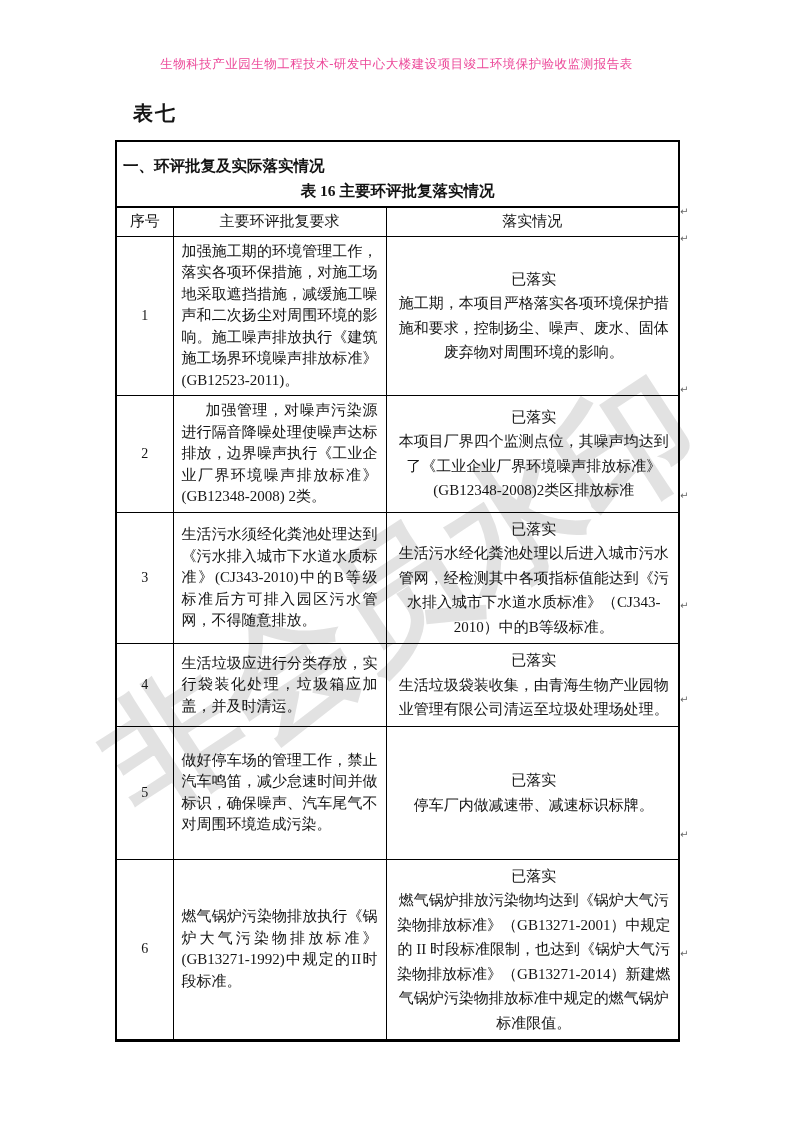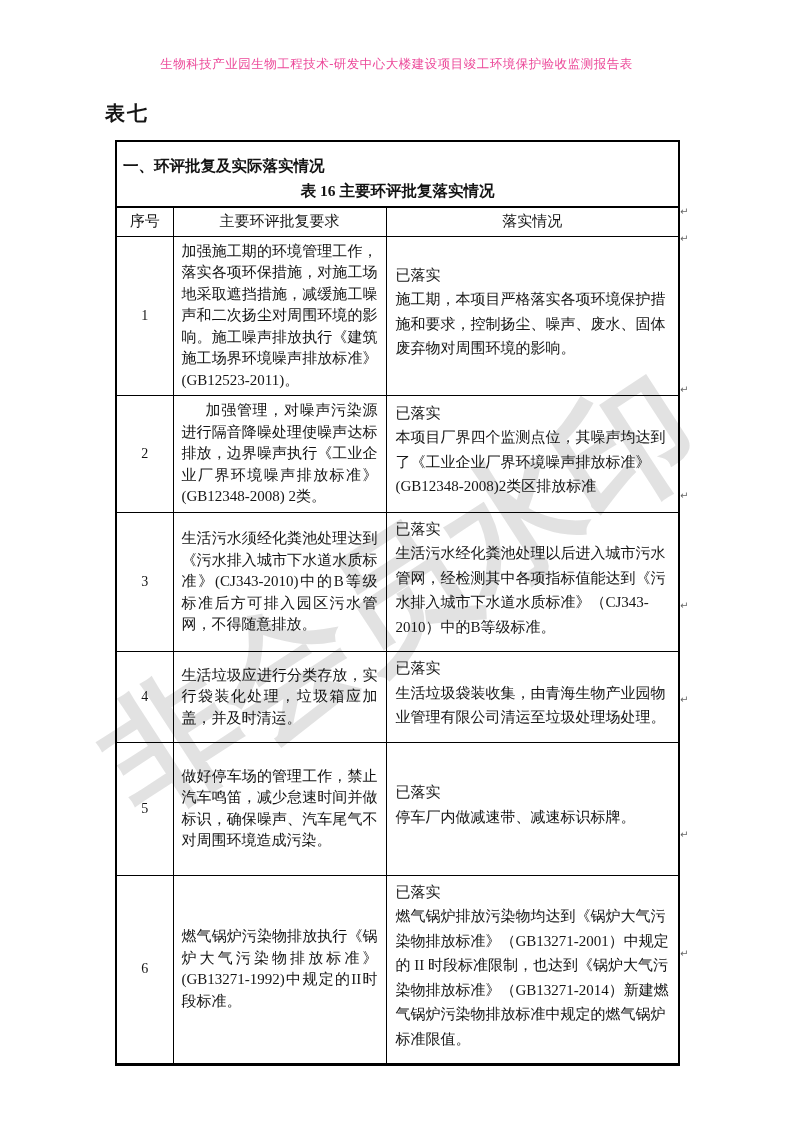--- a/index.html
+++ b/index.html
@@ -13,21 +13,21 @@
     color: #141414;
     overflow: hidden;
   }
   .doc-header {
     position: absolute; top: 56px; left: 0;
     width: 100%; text-align: center;
     font-size: 12.5px; letter-spacing: 0.5px;
     color: #ec4899;
   }
   .section-label {
-    position: absolute; top: 100px; left: 105px;
+    position: absolute; top: 100px; left: 133px;
     font-size: 20px; font-weight: bold; letter-spacing: 2px;
   }
   .watermark {
     position: absolute; top: 505px; left: 40px; width: 720px;
     text-align: center; white-space: nowrap;
     font-size: 135px; font-weight: bold;
     color: rgba(190,190,190,0.45);
     transform: rotate(-33deg);
     z-index: 0;
     pointer-events: none;
@@ -56,21 +56,21 @@
     height: 29px;
   }
   .body-row td { border: 1px solid #000; font-size: 15px; }
   .body-row .no { text-align: center; font-size: 14px; font-family: "Liberation Serif", serif; }
   .body-row .req {
     text-align: justify; text-align-last: left;
     line-height: 21.5px; padding: 4px 8px; margin-top: 30px;
   }
   .body-row .req.indent { text-indent: 1.6em; }
   .ustd { }
-  .body-row .status { padding: 4px 6px 12px 9px; line-height: 24.5px; }
+  .body-row .status { padding: 4px 6px 4px 9px; line-height: 24.5px; text-align: center; }
   .status-label { line-height: 24.5px; }
   .rA { height: 38px; }
   .rB { height: 24px; }
   .r1 { height: 153px; }
   .r2 { height: 102px; }
   .r3 { height: 123px; }
   .r4 { height: 77px; }
   .r5 { height: 133px; }
   .r6 { height: 135px; }
   .pilcrow {

